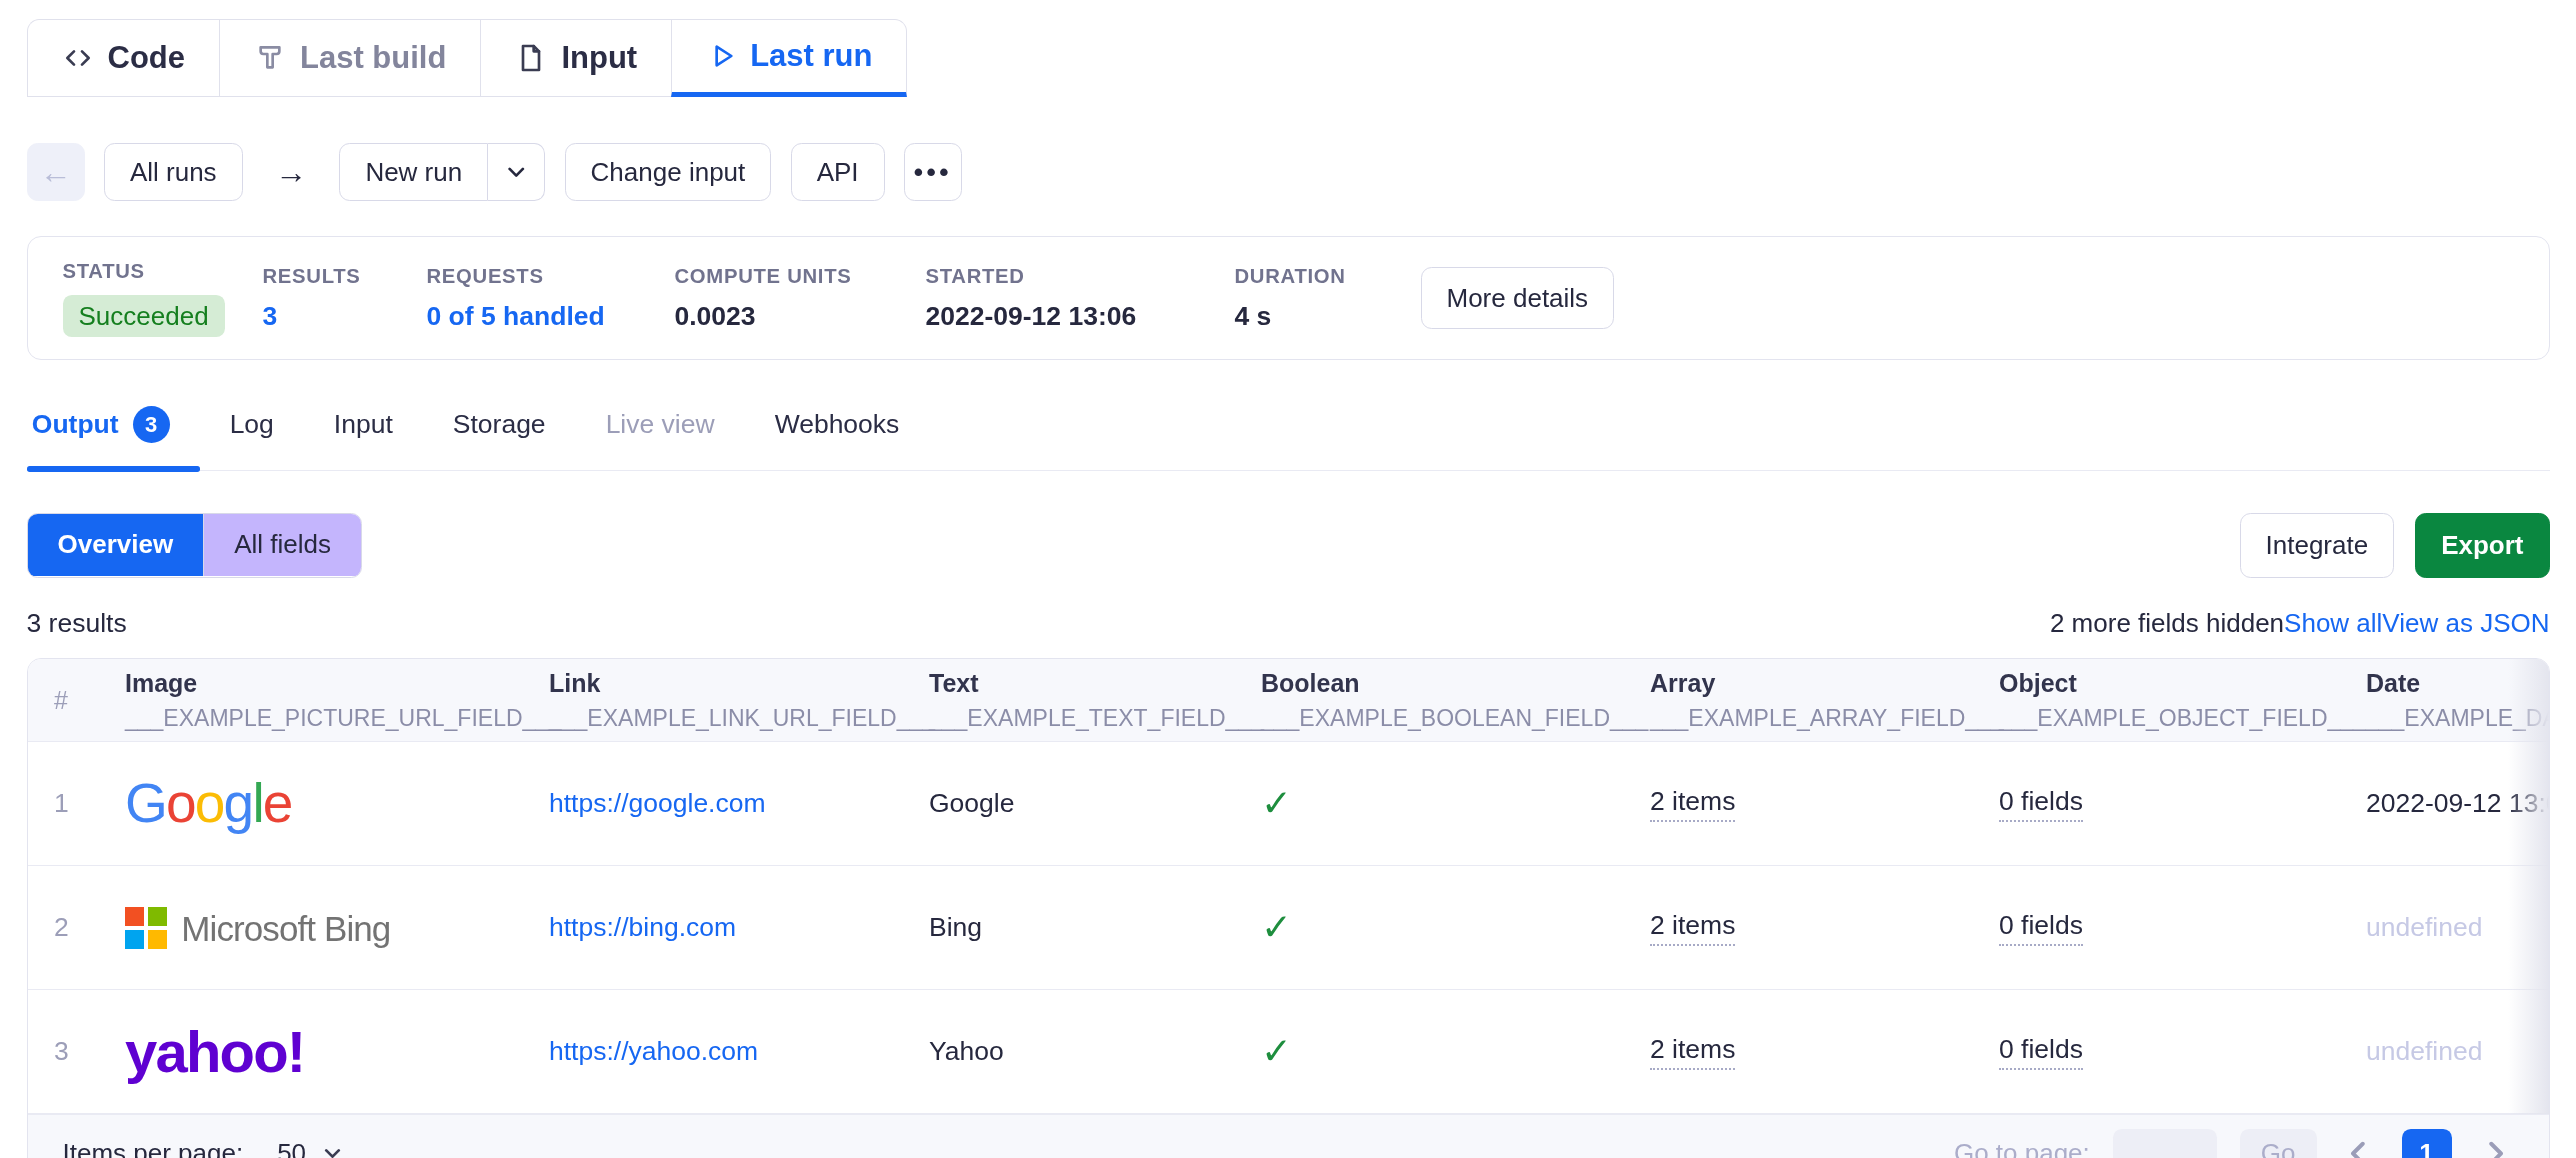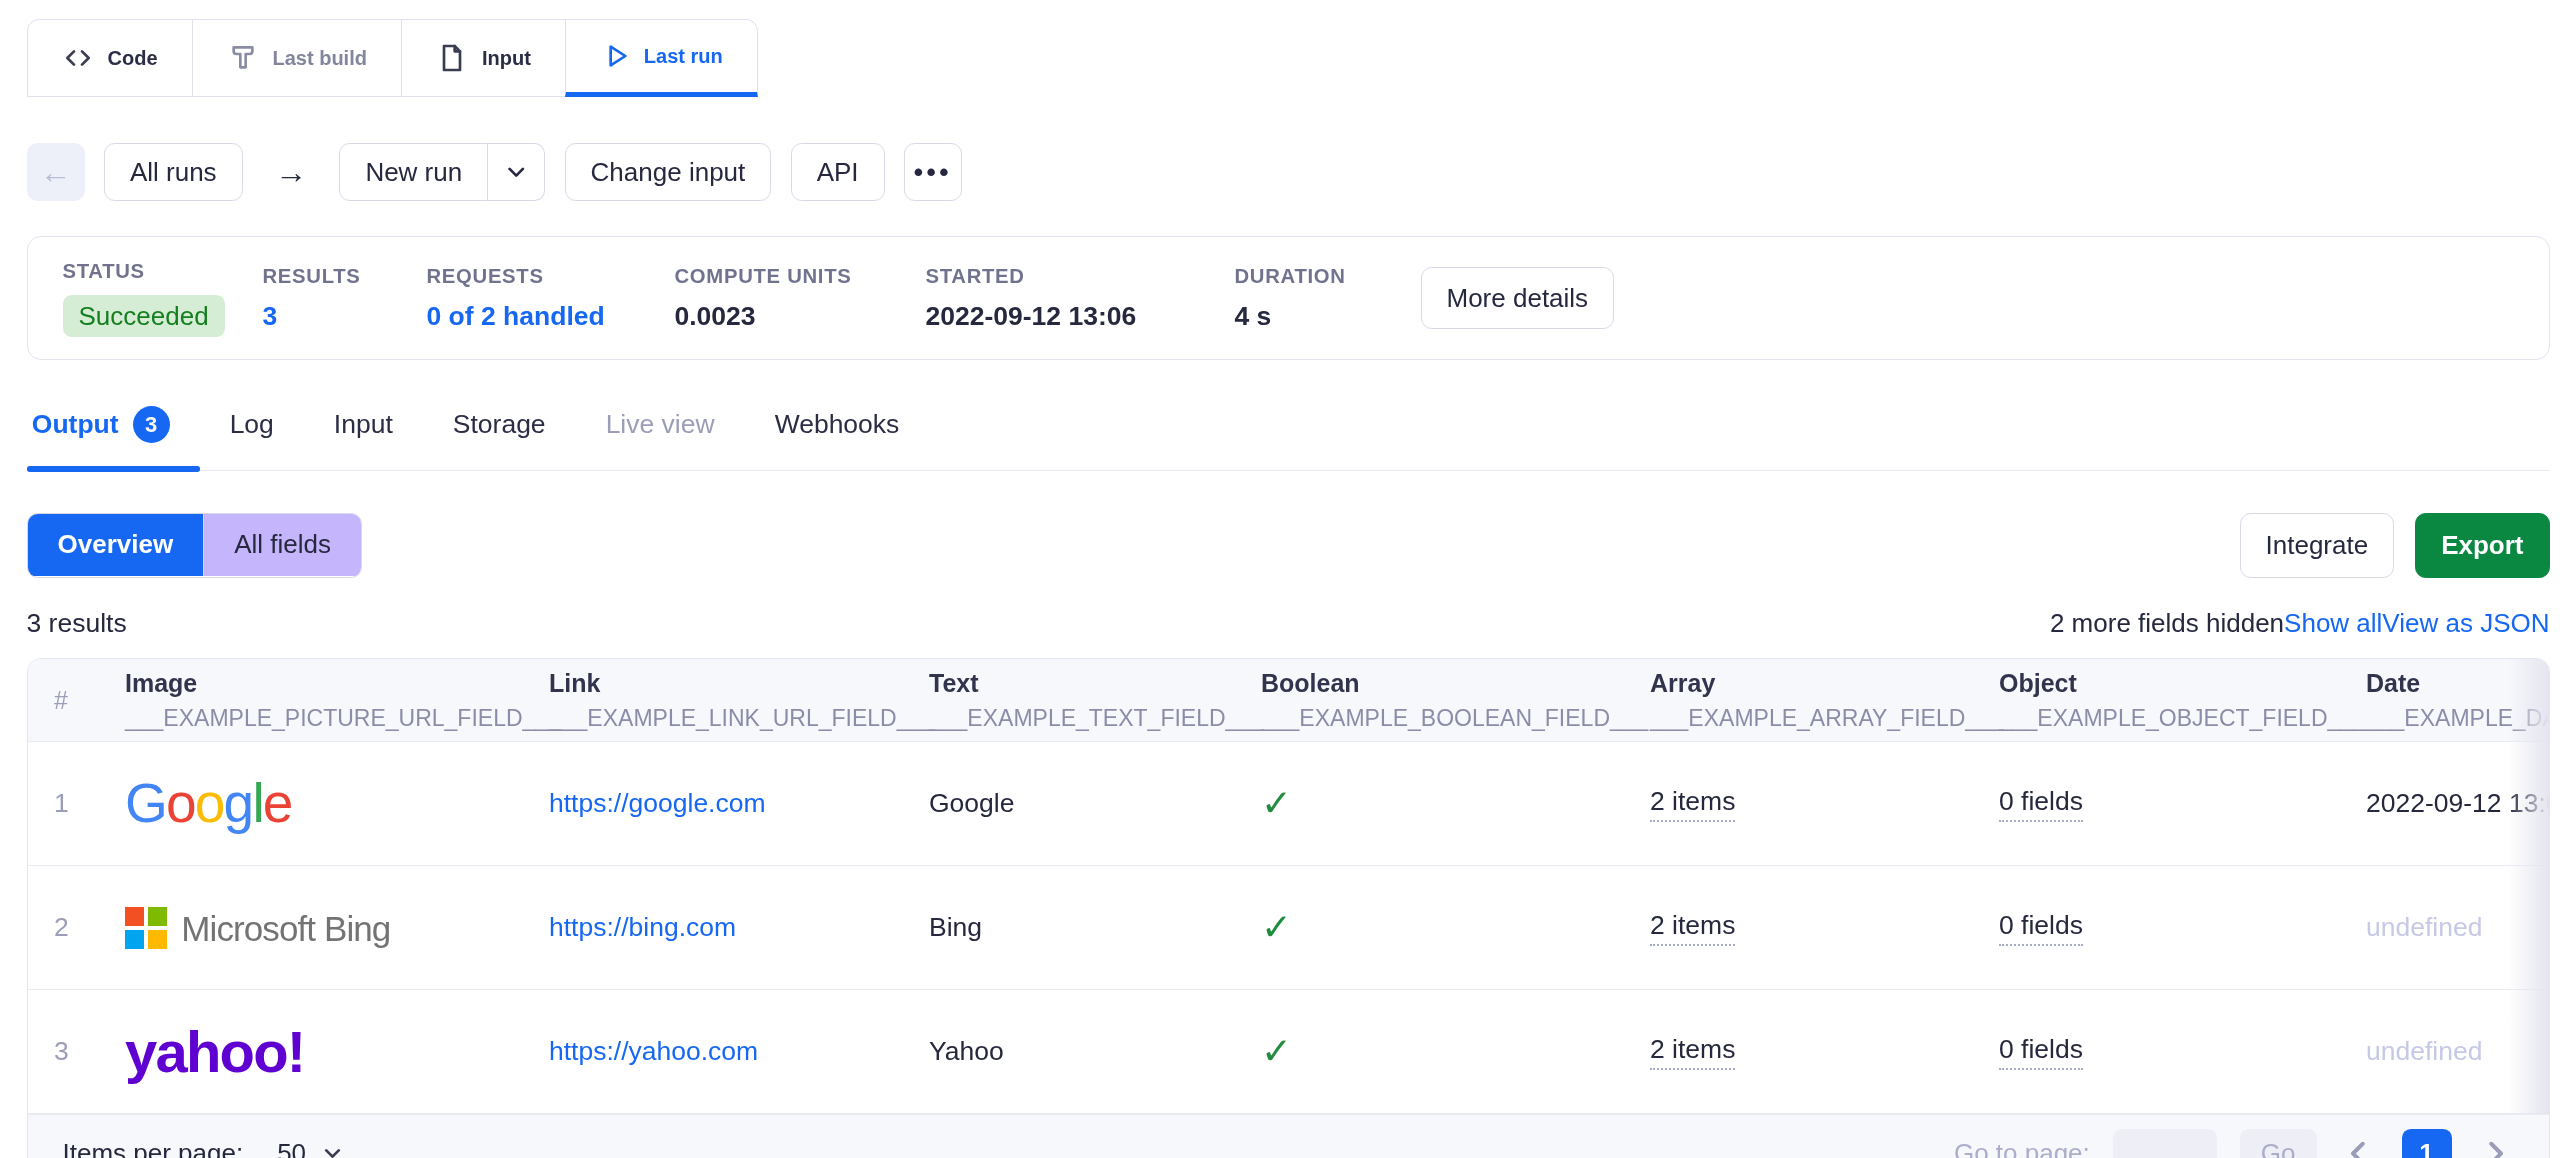--- a/index.html
+++ b/index.html
@@ -4,21 +4,21 @@
 <style>
   * { margin:0; padding:0; box-sizing:border-box; }
   html,body { width:2576px; height:1158px; background:#fff;
     font-family:"Liberation Sans","DejaVu Sans",sans-serif; color:#26283E; overflow:hidden; }
   .page { width:2576px; height:1158px; position:relative; }
 
   
   .top-tabs { display:inline-flex; margin:19.4px 0 0 26.5px; }
   .top-tab { display:flex; align-items:center; gap:14px; height:78px; padding:0 34px;
     border-top:1.8px solid #E0E1EC; border-bottom:1.8px solid #E0E1EC; border-left:1.8px solid #E0E1EC;
-    font-size:20px; font-weight:600; color:#2B2D45; background:#fff; cursor:pointer; }
+    font-size:31px; font-weight:600; color:#2B2D45; background:#fff; cursor:pointer; }
   .top-tab:first-child { border-radius:12.4px 0 0 0; }
   .top-tab:last-child { border-right:1.8px solid #E0E1EC; border-radius:0 12.4px 0 0; }
   .top-tab.muted { color:#83859C; }
   .top-tab.active { color:#1667F2; border-bottom:5.3px solid #1667F2; padding-bottom:0;gap:12px; }
   .ticon { width:32px; height:32px; flex:0 0 auto; }
 
   
   .title-row { display:flex; align-items:center; justify-content:space-between; margin:46px 26.5px 0 26.5px; }
   .page-title { font-size:41px; font-weight:700; color:#26283E; letter-spacing:-0.4px; }
   .page-title .sub { color:#8E90A8; }
@@ -185,21 +185,21 @@
     <div class="stat w1">
       <span class="stat-label">STATUS</span>
       <span class="status-badge">Succeeded</span>
     </div>
     <div class="stat w2">
       <span class="stat-label">RESULTS</span>
       <span class="stat-value link">3</span>
     </div>
     <div class="stat w3">
       <span class="stat-label">REQUESTS</span>
-      <span class="stat-value link">0 of 2 handled</span>
+      <span class="stat-value link">0 of 5 handled</span>
     </div>
     <div class="stat w4">
       <span class="stat-label">COMPUTE UNITS</span>
       <span class="stat-value">0.0023</span>
     </div>
     <div class="stat w5">
       <span class="stat-label">STARTED</span>
       <span class="stat-value">2022-09-12 13:06</span>
     </div>
     <div class="stat w6">

